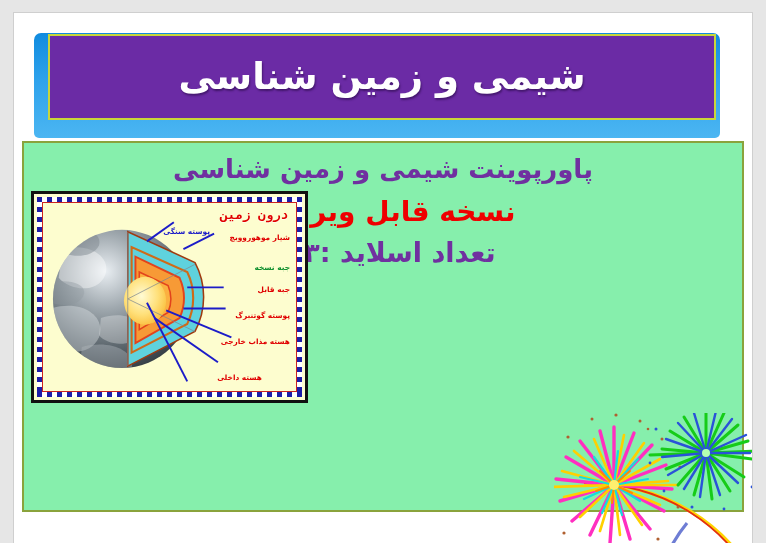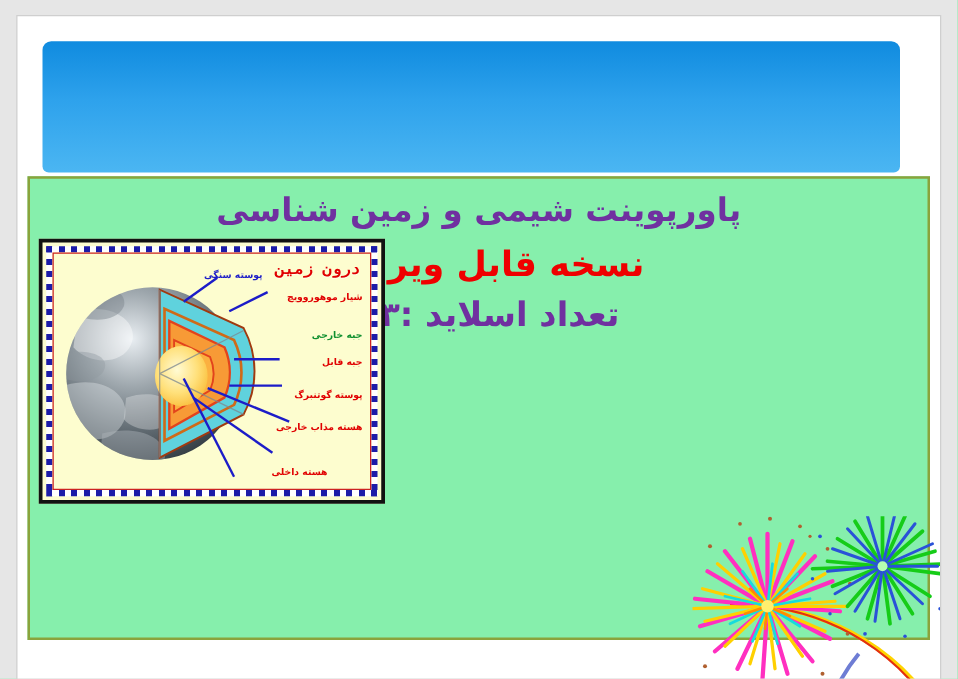--- a/index.html
+++ b/index.html
@@ -108,20 +108,23 @@
     position:absolute;left:530px;top:270px;
     width:236px;height:248px;z-index:4;pointer-events:none;
   }
 </style>
 </head>
 <body>
 
 <div id="slide">
 
   <div id="title-blue"></div>
+  <div id="title-purple">
+    <div id="title-text">شیمی و زمین شناسی</div>
+  </div>
 
   <div id="body-panel">
 
     <div id="headlines">
       <div class="hl" id="hl1">پاورپوینت شیمی و زمین شناسی</div>
       <div class="hl" id="hl2">نسخه قابل ویرایش</div>
       <div class="hl" id="hl3">تعداد اسلاید :۱۴۳</div>
     </div>
 
     <svg id="fireworks" viewBox="0 0 236 248">
@@ -316,23 +319,23 @@
           <path d="M108 40 L136 20"></path>
           <path d="M146 48 L178 32"></path>
           <path d="M150 88 L188 88"></path>
           <path d="M146 110 L190 110"></path>
           <path d="M128 112 L196 140"></path>
           <path d="M116 120 L182 166"></path>
           <path d="M108 104 L150 186"></path>
         </g>
       </svg>
 
-      <div class="elabel" style="right:86px;top:12px;color:#1c1cc8;margin-left:20px;">پوسته سنگی</div>
+      <div class="elabel" style="right:86px;top:24px;color:#1c1cc8;margin-left:20px;">پوسته سنگی</div>
       <div class="elabel" style="right:6px;top:30px;color:#e00000;">شیار موهوروویچ</div>
-      <div class="elabel" style="right:6px;top:60px;color:#0e8f2e;">جبه خارجی</div>
+      <div class="elabel" style="right:6px;top:60px;color:#0e8f2e;">جبه نسخه</div>
       <div class="elabel" style="right:6px;top:82px;color:#e00000;">جبه قابل</div>
       <div class="elabel" style="right:6px;top:108px;color:#e00000;">پوسته گوتنبرگ</div>
       <div class="elabel" style="right:6px;top:134px;color:#e00000;">هسته مذاب خارجی</div>
       <div class="elabel" style="right:34px;top:170px;color:#e00000;">هسته داخلی</div>
 
     </div>
   </div>
 
 </div>
 

